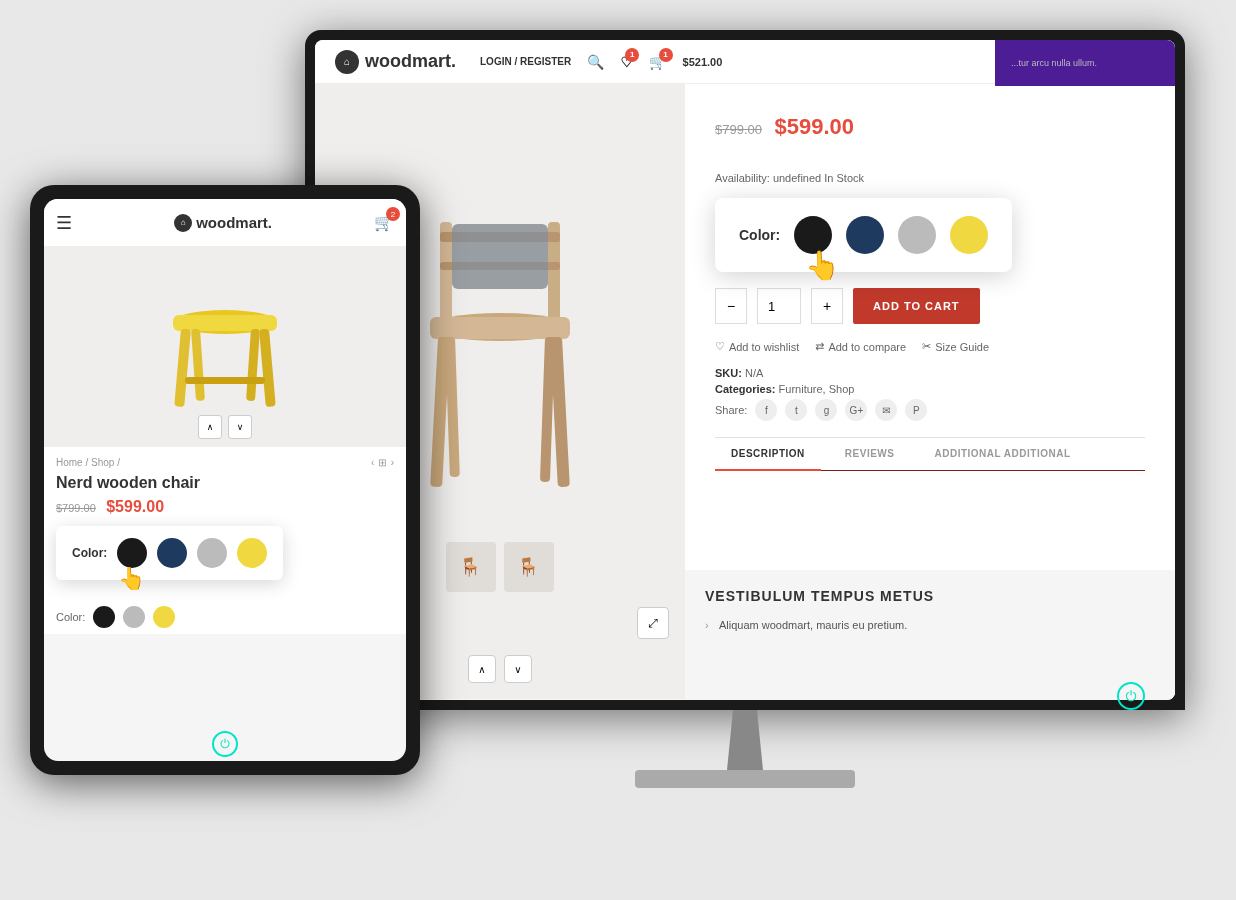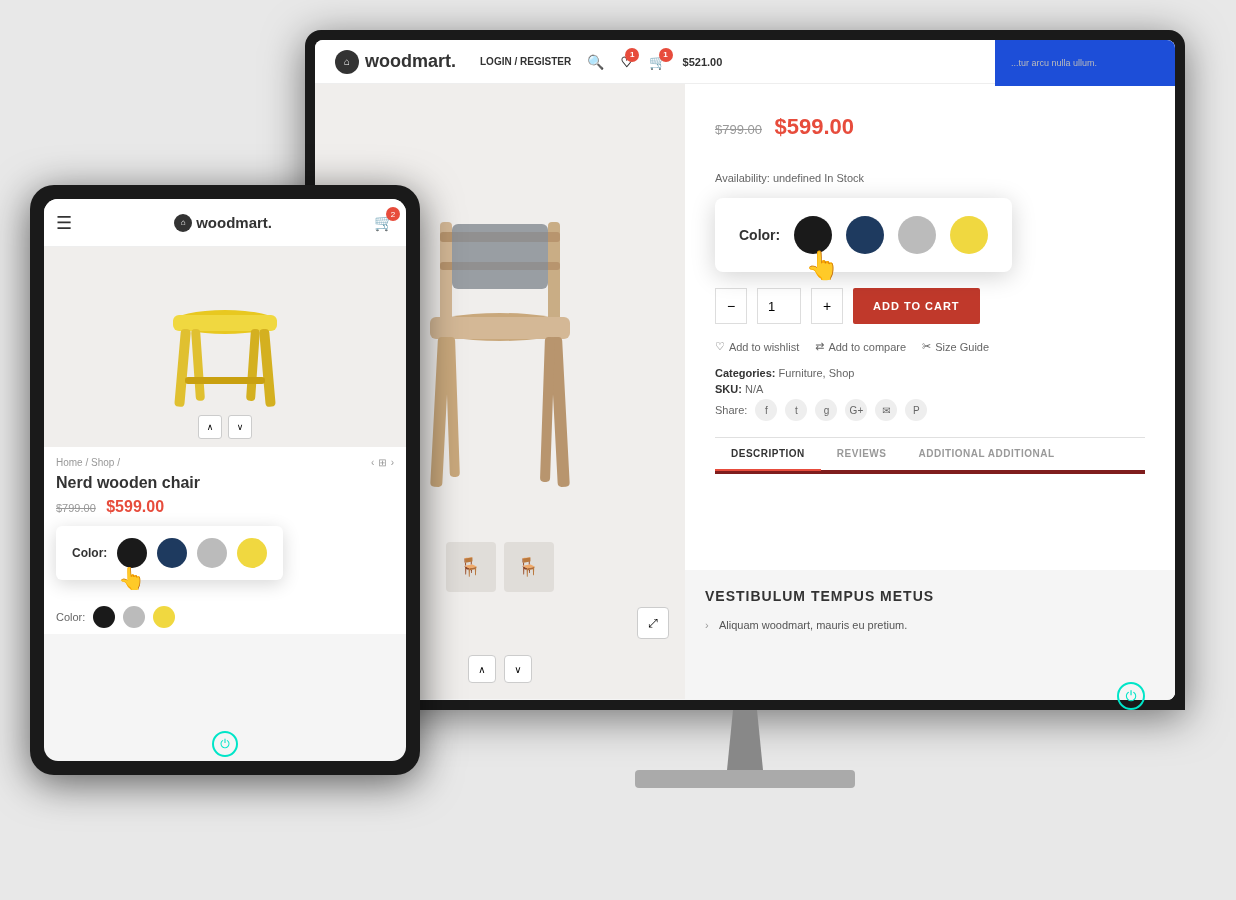--- a/index.html
+++ b/index.html
@@ -402,22 +402,22 @@
     }
 
     
     .desktop-tabs {
       border-top: 1px solid #e0e0e0;
       padding-top: 0;
       margin-top: 8px;
     }
     .tab-bar {
       display: flex;
-      gap: 0;
-      border-bottom: 4px solid #7f1d1d;
+      gap: 8px;
+      border-bottom: 1px solid #7f1d1d;
     }
     .tab-item {
       padding: 10px 16px;
       font-size: 10px;
       font-weight: bold;
       letter-spacing: 0.5px;
       color: #999;
       cursor: pointer;
       border-bottom: 2px solid transparent;
       margin-bottom: -1px;
@@ -621,21 +621,21 @@
     
     .desktop-bg-text {
       position: absolute;
       right: 0;
       top: 0;
       width: 180px;
       font-size: 9px;
       color: #999;
       line-height: 1.6;
       padding: 16px;
-      background: #1d4ed8;
+      background: #4c1d95;
     }
   </style>
 </head>
 <body>
 
 <div class="monitor">
   <div class="monitor-body">
     <div class="monitor-screen">
 
       <div class="desktop-header">
@@ -715,26 +715,26 @@
             <button class="add-to-cart-btn">ADD TO CART</button>
           </div>
 
           <div class="action-links">
             <span>♡ <span>Add to wishlist</span></span>
             <span>⇄ <span>Add to compare</span></span>
             <span>✂ <span>Size Guide</span></span>
           </div>
 
           <div class="meta-row">
+            <strong>SKU:</strong>
+            <span>N/A</span>
+          </div>
+          <div class="meta-row">
             <strong>Categories:</strong>
             <span>Furniture, Shop</span>
-          </div>
-          <div class="meta-row">
-            <strong>SKU:</strong>
-            <span>N/A</span>
           </div>
 
           <div class="share-row">
             <span>Share:</span>
             <div class="share-icon">f</div>
             <div class="share-icon">t</div>
             <div class="share-icon">g</div>
             <div class="share-icon">G+</div>
             <div class="share-icon">✉</div>
             <div class="share-icon">P</div>

